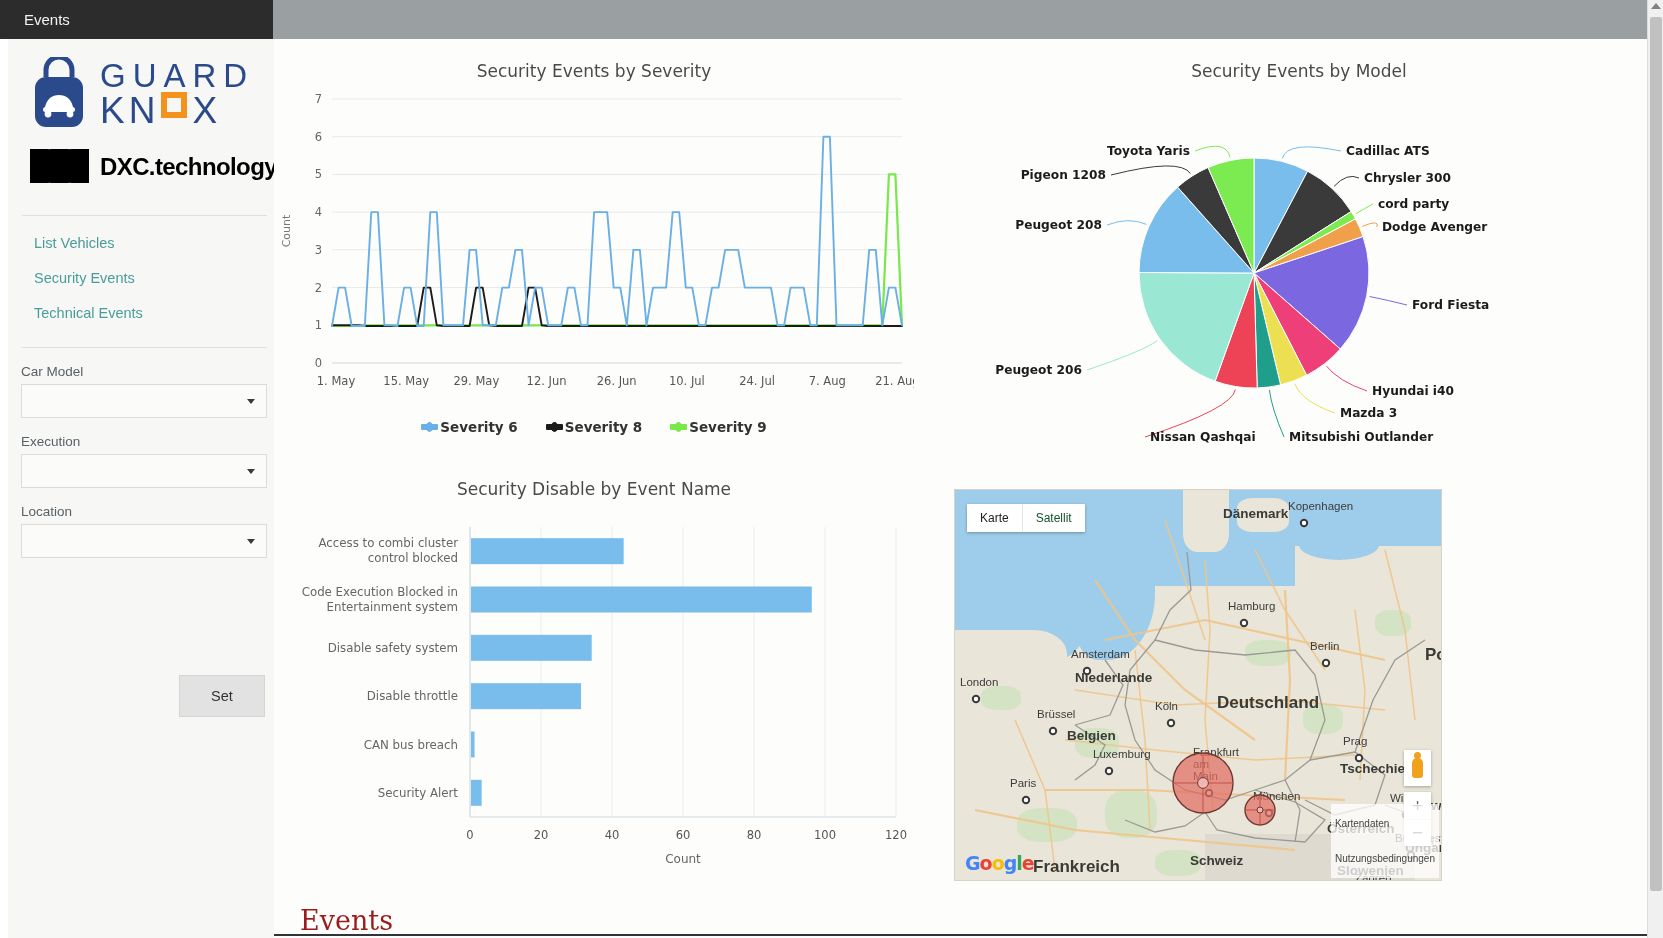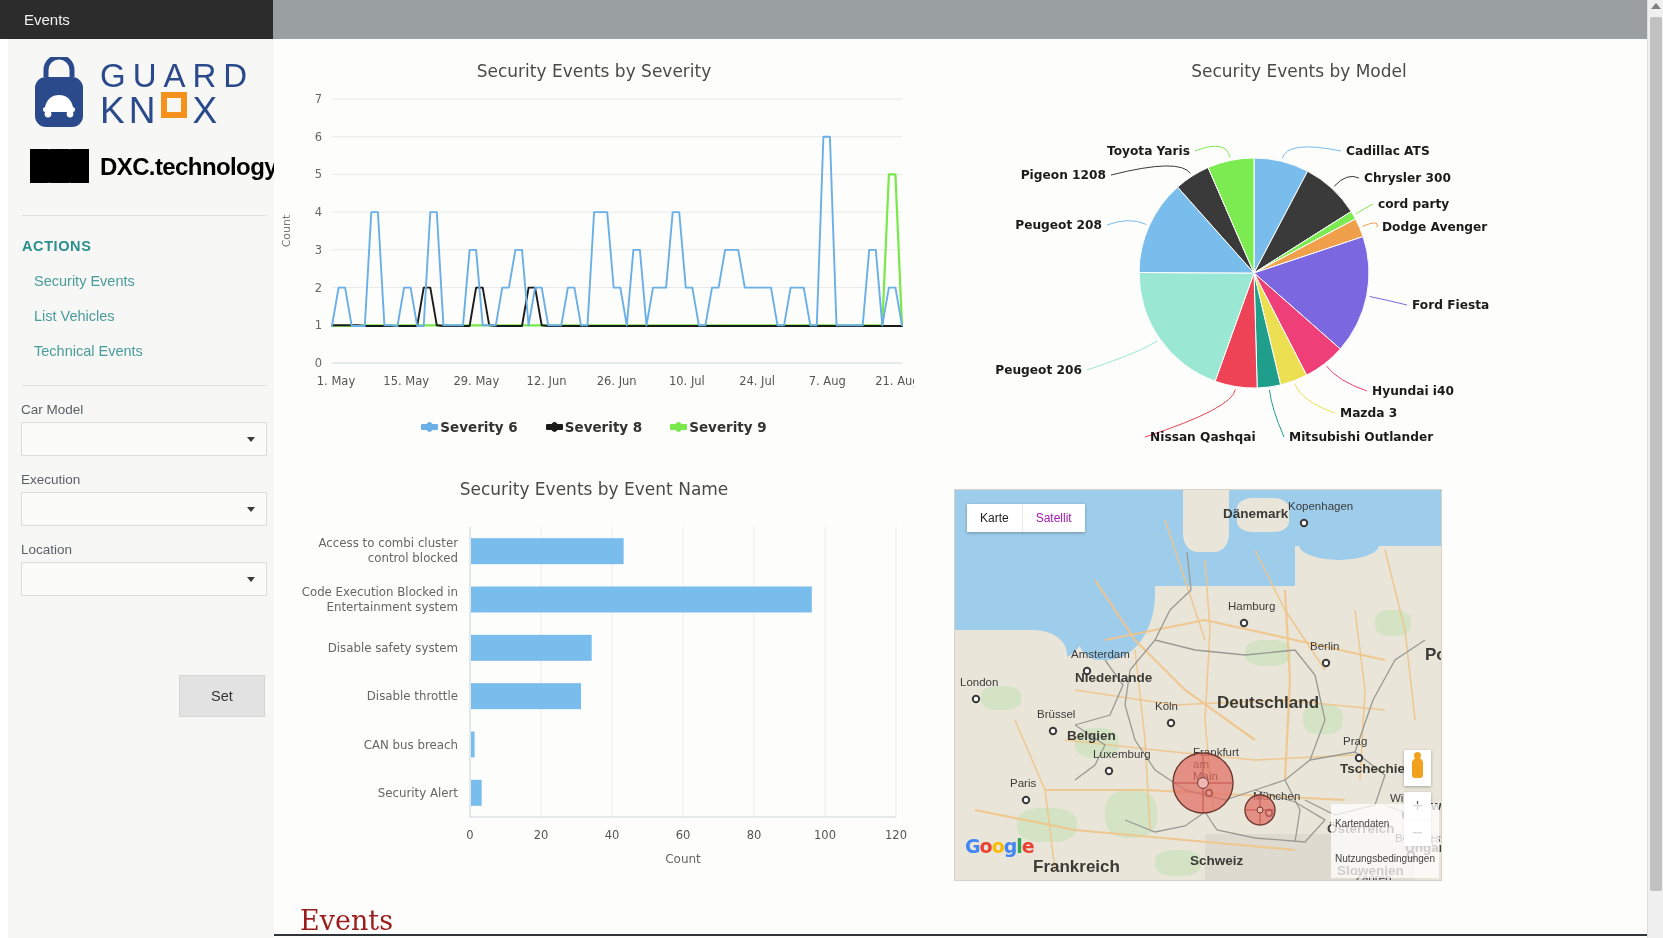--- a/index.html
+++ b/index.html
@@ -168,21 +168,21 @@
     border: 1px solid #d6d2c8;
   }
   .sea { position: absolute; background: #9ecdeb; }
   .land { position: absolute; background: #e9e5d8; }
   .greenpatch { position: absolute; background: #cfe3bf; border-radius: 40%; opacity: .85; }
   .map-typebar {
     position: absolute; left: 12px; top: 14px;
     display: flex; background: #fff; box-shadow: 0 1px 3px rgba(0,0,0,.3);
     font-size: 12px; font-family: "Liberation Sans", sans-serif;
   }
-  .map-typebar div { padding: 7px 13px; cursor: pointer; color: #a21caf; }
+  .map-typebar div { padding: 7px 13px; cursor: pointer; color: #14532d; }
   .map-typebar div.active { color: #222; }
   .map-typebar div + div { border-left: 1px solid #e6e6e6; }
   .zoom-ctl {
     position: absolute; right: 10px; bottom: 34px;
     width: 27px; background: #fff; box-shadow: 0 1px 3px rgba(0,0,0,.3);
   }
   .zoom-ctl div {
     height: 27px; display: flex; align-items: center; justify-content: center;
     font-size: 19px; color: #666; cursor: pointer;
   }
@@ -195,21 +195,21 @@
   }
   .pegman-body {
     width: 11px; height: 20px; background: #f0a11e;
     border-radius: 5px 5px 3px 3px; position: relative;
   }
   .pegman-body::before {
     content: ""; position: absolute; left: 2px; top: -6px;
     width: 7px; height: 7px; border-radius: 50%; background: #f0a11e;
   }
   .gmap-logo {
-    position: absolute; left: 10px; bottom: 23px;
+    position: absolute; left: 10px; bottom: 6px;
     font-size: 19px; font-weight: 700; letter-spacing: -1px;
     font-family: "DejaVu Sans", sans-serif;
   }
   .gmap-logo span:nth-child(1){color:#4285F4}
   .gmap-logo span:nth-child(2){color:#EA4335}
   .gmap-logo span:nth-child(3){color:#FBBC05}
   .gmap-logo span:nth-child(4){color:#4285F4}
   .gmap-logo span:nth-child(5){color:#34A853}
   .gmap-logo span:nth-child(6){color:#EA4335}
   .map-attrib {
@@ -260,24 +260,23 @@
             <path d="M22 3 h19 l-9.5 14 Z" fill="#000"></path>
             <path d="M22 37 h19 l-9.5 -14 Z" fill="#000"></path>
           </svg>
         </div>
         <div class="dxc-text">DXC.technology</div>
       </div>
     </div>
 
     <div class="side-divider"></div>
 
-    <div class="actions-head">ACTIONS</div>
-
+
+    <a class="nav-link">List Vehicles</a>
     <a class="nav-link">Security Events</a>
-    <a class="nav-link">List Vehicles</a>
     <a class="nav-link">Technical Events</a>
 
     <div class="side-divider2"></div>
 
     <div class="field-label">Car Model</div>
     <div class="select-box">
       <span></span>
       <span class="caret"></span>
     </div>
 
@@ -386,21 +385,21 @@
           <path d="M300,192 L223.6,106.1 A115,115 0 0 1 254.1,86.5 Z" fill="#3a3a3a" stroke="#fff" stroke-width="1"></path>
           <path d="M236.5,92.6 Q226.2,76.6 157,94" fill="none" stroke="#3a3a3a" stroke-width="1"></path>
           <text x="152" y="98" text-anchor="end" font-size="12.2" fill="#1b1b1b" font-weight="700" font-family="DejaVu Sans, sans-serif">Pigeon 1208</text>
           <path d="M300,192 L254.1,86.5 A115,115 0 0 1 300.0,77.0 Z" fill="#7ceb52" stroke="#fff" stroke-width="1"></path>
           <path d="M276.0,76.5 Q272.1,57.9 241,70" fill="none" stroke="#7ceb52" stroke-width="1"></path>
           <text x="236" y="74" text-anchor="end" font-size="12.2" fill="#1b1b1b" font-weight="700" font-family="DejaVu Sans, sans-serif">Toyota Yaris</text>
         </svg>
     </div>
 
     <div class="panel-bar">
-      <div class="chart-title">Security Events by Event Name</div>
+      <div class="chart-title">Security Disable by Event Name</div>
       <svg id="barSvg" width="640" height="380">
           <line x1="196" x2="196" y1="28" y2="318" stroke="#ececec" stroke-width="1"></line>
           <text x="196" y="340" text-anchor="middle" font-size="11.5" fill="#555" font-family="DejaVu Sans, sans-serif">0</text>
           <line x1="267" x2="267" y1="28" y2="318" stroke="#ececec" stroke-width="1"></line>
           <text x="267" y="340" text-anchor="middle" font-size="11.5" fill="#555" font-family="DejaVu Sans, sans-serif">20</text>
           <line x1="338" x2="338" y1="28" y2="318" stroke="#ececec" stroke-width="1"></line>
           <text x="338" y="340" text-anchor="middle" font-size="11.5" fill="#555" font-family="DejaVu Sans, sans-serif">40</text>
           <line x1="409" x2="409" y1="28" y2="318" stroke="#ececec" stroke-width="1"></line>
           <text x="409" y="340" text-anchor="middle" font-size="11.5" fill="#555" font-family="DejaVu Sans, sans-serif">60</text>
           <line x1="480" x2="480" y1="28" y2="318" stroke="#ececec" stroke-width="1"></line>

